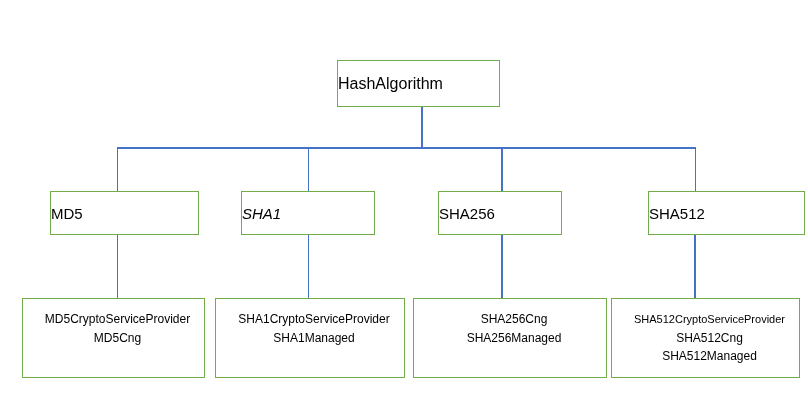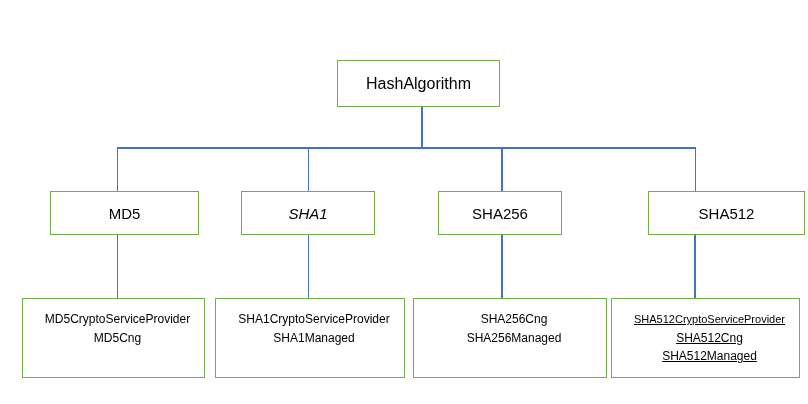--- a/index.html
+++ b/index.html
@@ -16,39 +16,39 @@
     overflow: hidden;
     color: #000000;
   }
   .node {
     position: absolute;
     border: 1.5px solid #70AD47;
     background: #ffffff;
     box-sizing: border-box;
     display: flex;
     align-items: center;
-    justify-content: center;
+    justify-content: flex-start;
     text-align: center;
   }
   .node.root  { left: 337px; top: 60px;  width: 163px; height: 47px; font-size: 16px; }
   .node.mid   { top: 191px; height: 44px; font-size: 15px; }
   .node.mid.m0 { left: 50px;  width: 149px; }
   .node.mid.m1 { left: 241px; width: 134px; font-style: italic; }
   .node.mid.m2 { left: 438px; width: 124px; }
   .node.mid.m3 { left: 648px; width: 157px; }
   .node.leaf {
     top: 298px; height: 80px; font-size: 12px;
     display: block;
     padding-top: 11px;
     padding-left: 8px;
   }
   .node.leaf.b0 { left: 22px;  width: 183px; }
   .node.leaf.b1 { left: 215px; width: 190px; }
   .node.leaf.b2 { left: 413px; width: 194px; }
-  .node.leaf.b3 { left: 611px; width: 189px; text-decoration: underline; }
+  .node.leaf.b3 { left: 611px; width: 189px; }
   .leaf-line { line-height: 18.5px; white-space: nowrap; }
   .leaf-line.small { font-size: 11px; }
   .connector {
     position: absolute;
     background: #4472C4;
   }
   .connector.v { width: 1.5px; }
   .connector.h { height: 1.5px; }
   
   #c-root     { left: 421px;   top: 107px; height: 41px; }

